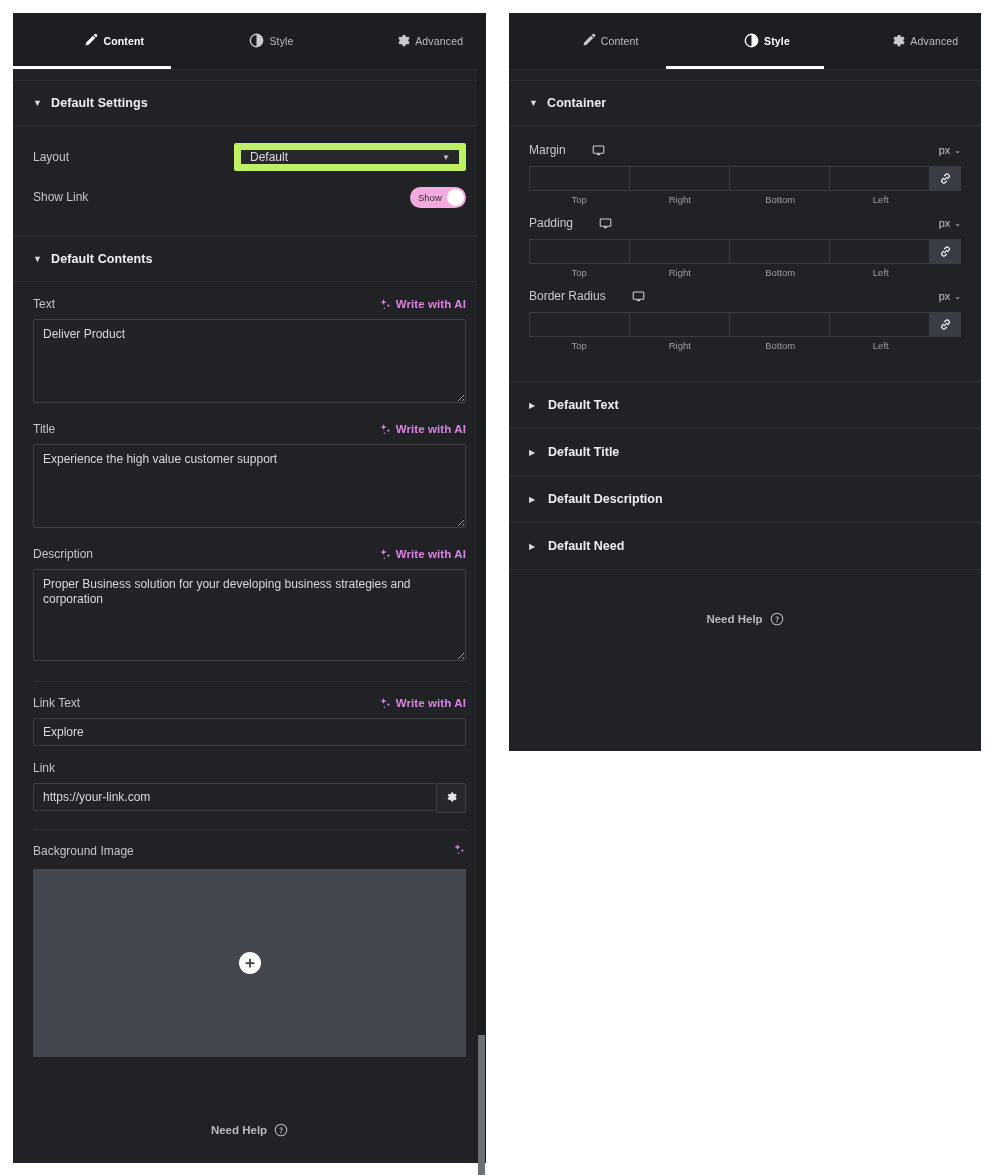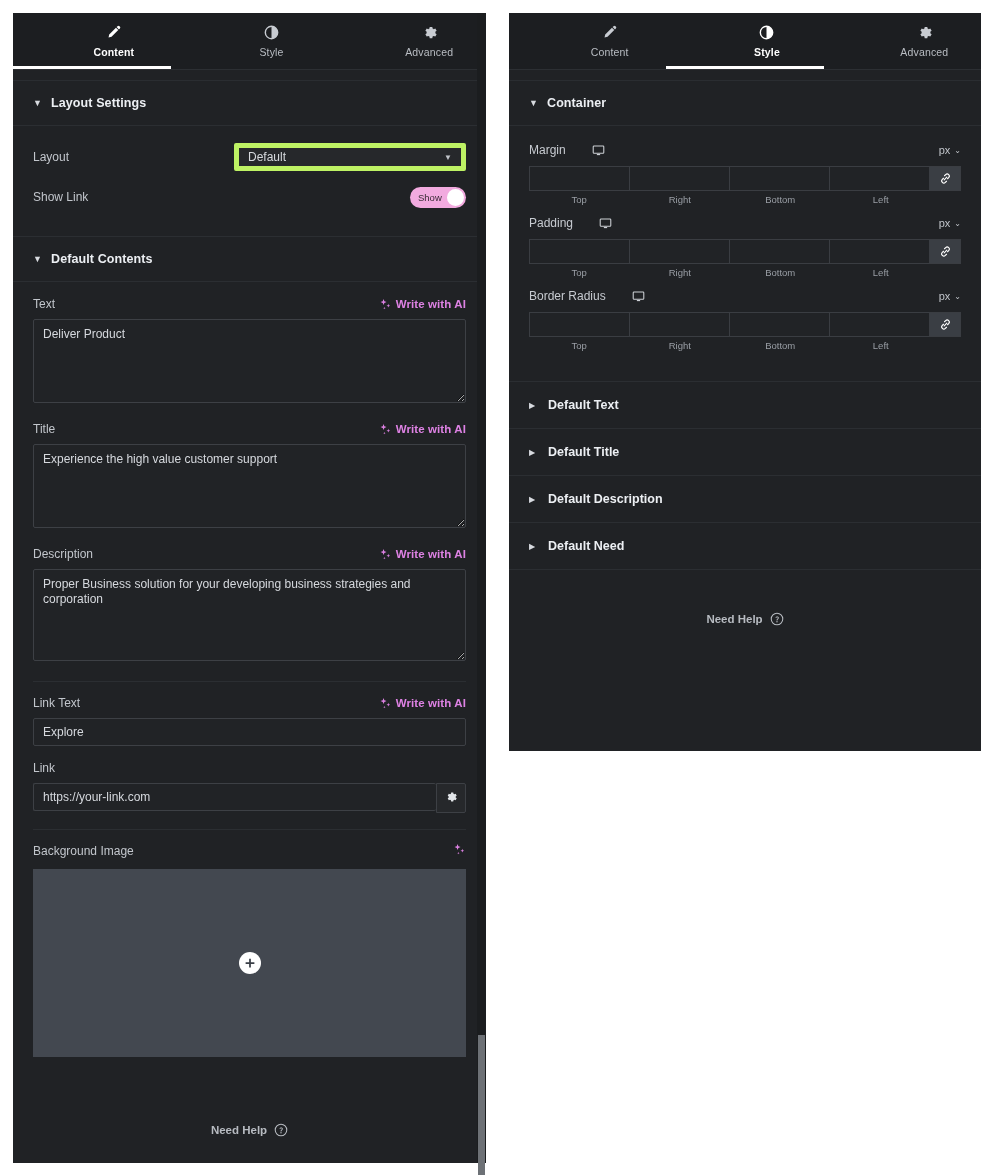--- a/index.html
+++ b/index.html
@@ -32,21 +32,20 @@
   
   .tabbar {
     display: flex;
     height: 56px;
     background: #1c1e21;
     border-bottom: 1px solid #2c2f33;
   }
   .tab {
     flex: 1;
     display: flex;
-    flex-direction: column;
     align-items: center;
     justify-content: center;
     gap: 5px;
     cursor: pointer;
     position: relative;
     height: 56px;
     box-sizing: border-box;
     padding-left: 44px;
   }
   .tab .tab-icon {
@@ -118,21 +117,21 @@
     font-size: 12px;
     color: #c2c6cc;
   }
 
   
   .select {
     position: relative;
     width: 232px;
     height: 28px;
     background: #26282b;
-    border: 5px solid #bef264;
+    border: 7px solid #bef264;
     border-radius: 2px;
     display: flex;
     align-items: center;
     padding: 0 9px;
     box-sizing: border-box;
     cursor: pointer;
   }
   .select .sel-value { font-size: 12px; color: #d7dade; }
   .select .sel-caret {
     position: absolute; right: 9px; top: 50%;
@@ -408,21 +407,21 @@
               <path fill="#c8ccd2" d="M8 5.3A2.7 2.7 0 1 0 8 10.7 2.7 2.7 0 0 0 8 5.3zm6.2 3.4.1-.7-.1-.7 1.4-1.1-1.4-2.4-1.7.6a5.6 5.6 0 0 0-1.2-.7L11 2h-2.8l-.3 1.7c-.4.2-.8.4-1.2.7l-1.7-.6L3.6 6.2l1.4 1.1-.1.7.1.7-1.4 1.1 1.4 2.4 1.7-.6c.4.3.8.5 1.2.7l.3 1.7H11l.3-1.7c.4-.2.8-.4 1.2-.7l1.7.6 1.4-2.4-1.4-1.1z"></path>
             </svg>
         </span>
         <span class="tab-label">Advanced</span>
       </div>
     </div>
     <div class="tabbar-gap"></div>
 
     <div class="section-head">
       <span class="caret">▼</span>
-      <span class="section-title">Layout Settings</span>
+      <span class="section-title">Default Settings</span>
     </div>
     <div class="section-body">
       <div class="ctl-row">
         <span class="ctl-label">Layout</span>
         <div class="select">
           <span class="sel-value">Default</span>
           <span class="sel-caret">▼</span>
         </div>
       </div>
       <div class="ctl-row">

